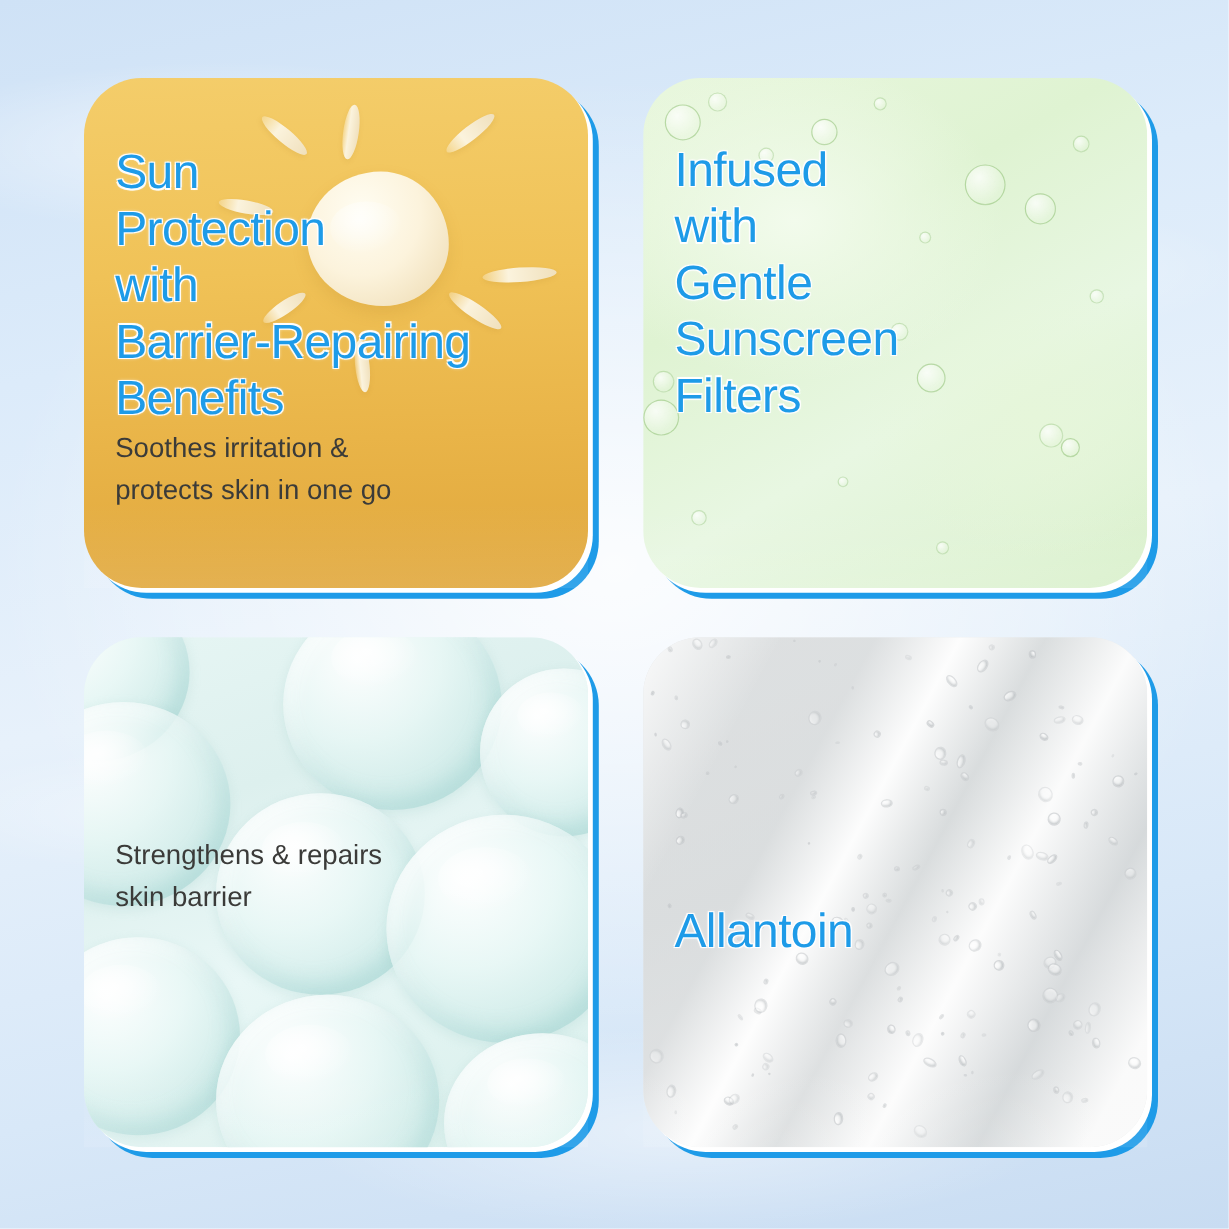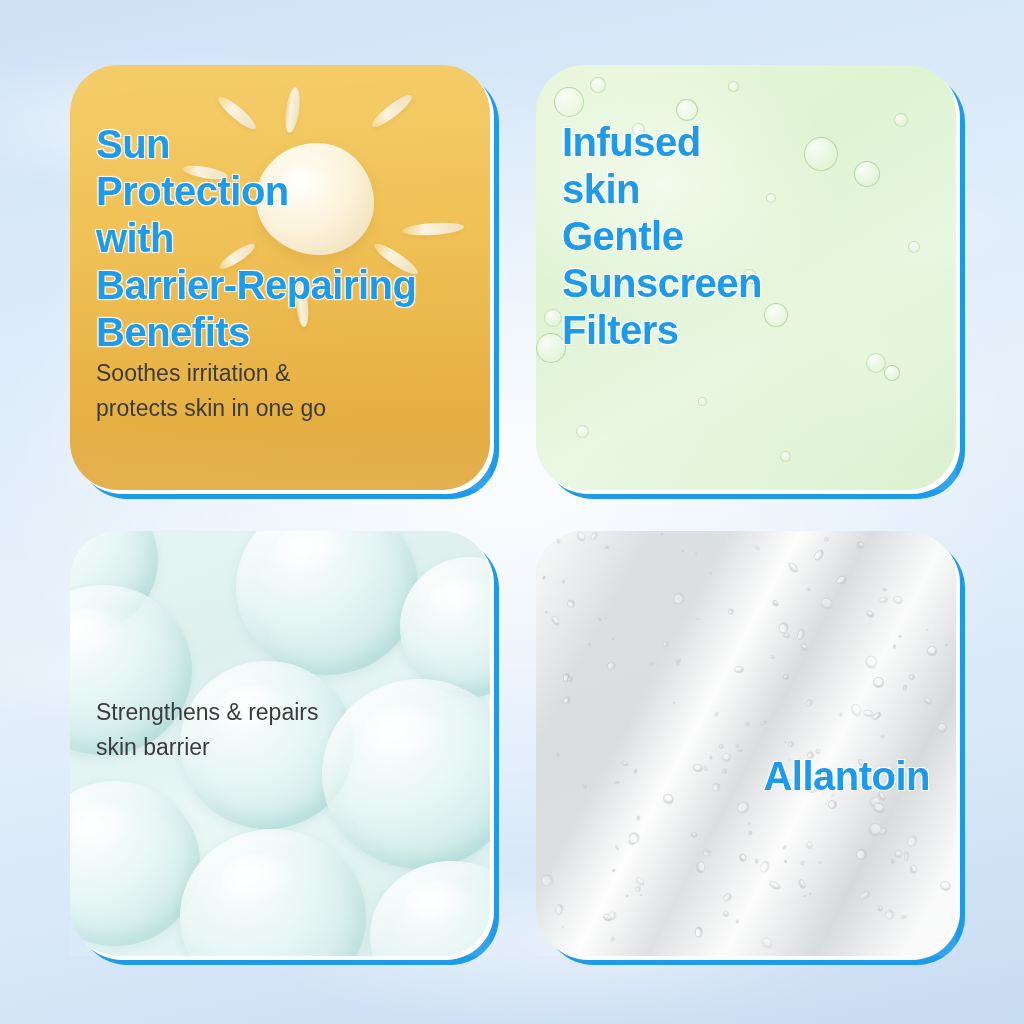--- a/index.html
+++ b/index.html
@@ -75,21 +75,21 @@
   .content{
     position:absolute;
     left:0; top:0; right:0; bottom:0;
     z-index:3;
     padding:0 26px;
     display:flex; flex-direction:column;
   }
   .headline{
     font-size:40px;
     line-height:47px;
-    font-weight:bold;
+    font-weight:normal;
     letter-spacing:-.5px;
     color:#1E9BE8;
     text-shadow:
        0 0 3px rgba(255,255,255,.95),
        1px 1px 0 rgba(255,255,255,.9),
       -1px -1px 0 rgba(255,255,255,.9),
        1px -1px 0 rgba(255,255,255,.9),
       -1px 1px 0 rgba(255,255,255,.9);
     white-space:pre-line;
   }
@@ -98,21 +98,21 @@
     font-size:23px;
     line-height:35px;
     color:#3b3b39;
     white-space:pre-line;
   }
 
   
   .pos-top     .content{ justify-content:flex-start; padding-top:56px; }
   .pos-topcard .content{ justify-content:flex-start; padding-top:54px; }
   .pos-mid     .content{ justify-content:flex-start; padding-top:164px; }
-  .pos-low     .content{ justify-content:flex-start; padding-top:222px;align-items:flex-end; }
+  .pos-low     .content{ justify-content:flex-start; padding-top:222px; }
 
   
   .bg-sun{
     width:100%; height:100%;
     background:linear-gradient(178deg,#f4cd6a 0%, #f0c257 38%, #e9b448 70%, #e0a73c 100%);
     position:relative;
   }
   .sun-blob{
     position:absolute;
     left:186px; top:78px;
@@ -257,21 +257,21 @@
           <div class="bubble" style="left:0px;top:268px;width:30px;height:30px;"></div>
           <div class="bubble sm" style="left:330px;top:288px;width:20px;height:20px;"></div>
           <div class="bubble" style="left:348px;top:300px;width:16px;height:16px;"></div>
           <div class="bubble sm" style="left:40px;top:360px;width:13px;height:13px;"></div>
           <div class="bubble sm" style="left:244px;top:386px;width:11px;height:11px;"></div>
           <div class="bubble sm" style="left:162px;top:332px;width:9px;height:9px;"></div>
         </div>
       </div>
       <div class="content">
         <div class="headline">Infused
-skin
+with
 Gentle
 Sunscreen
 Filters</div>
       </div>
       <div class="veil"></div>
     </div>
 
     <div class="card pos-mid">
       <div class="accent"></div>
       <div class="accent-mask"></div>

